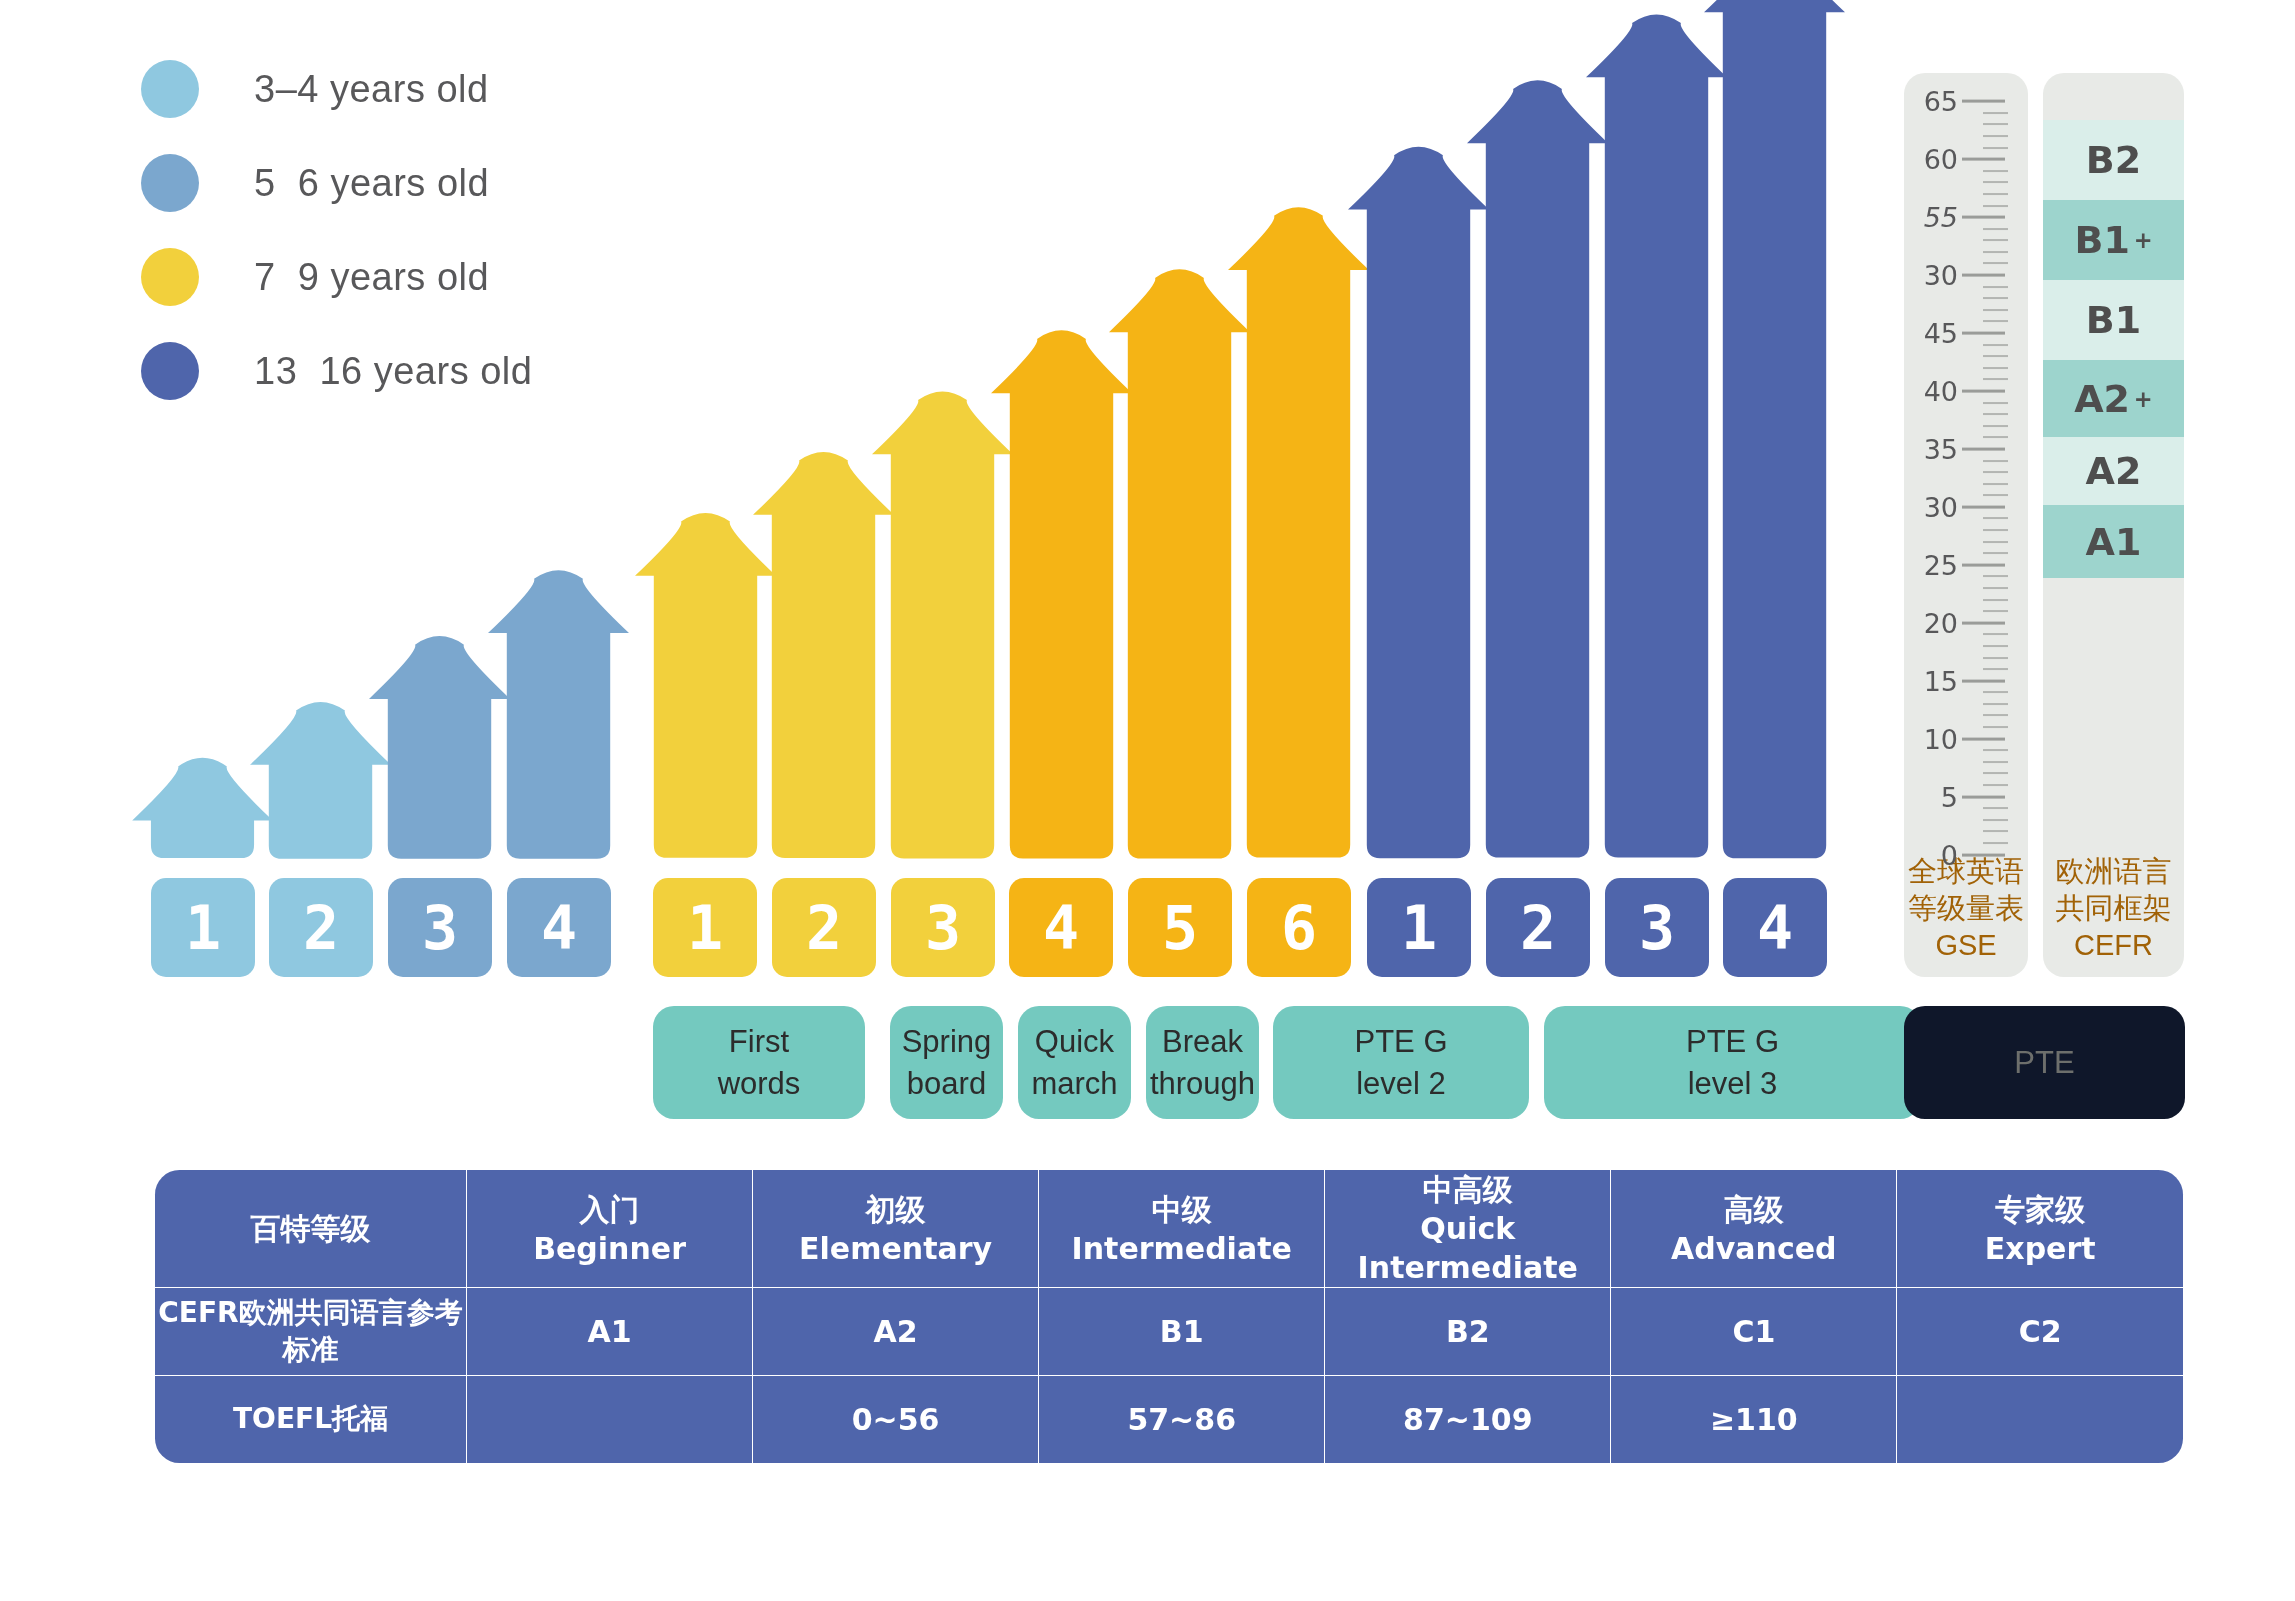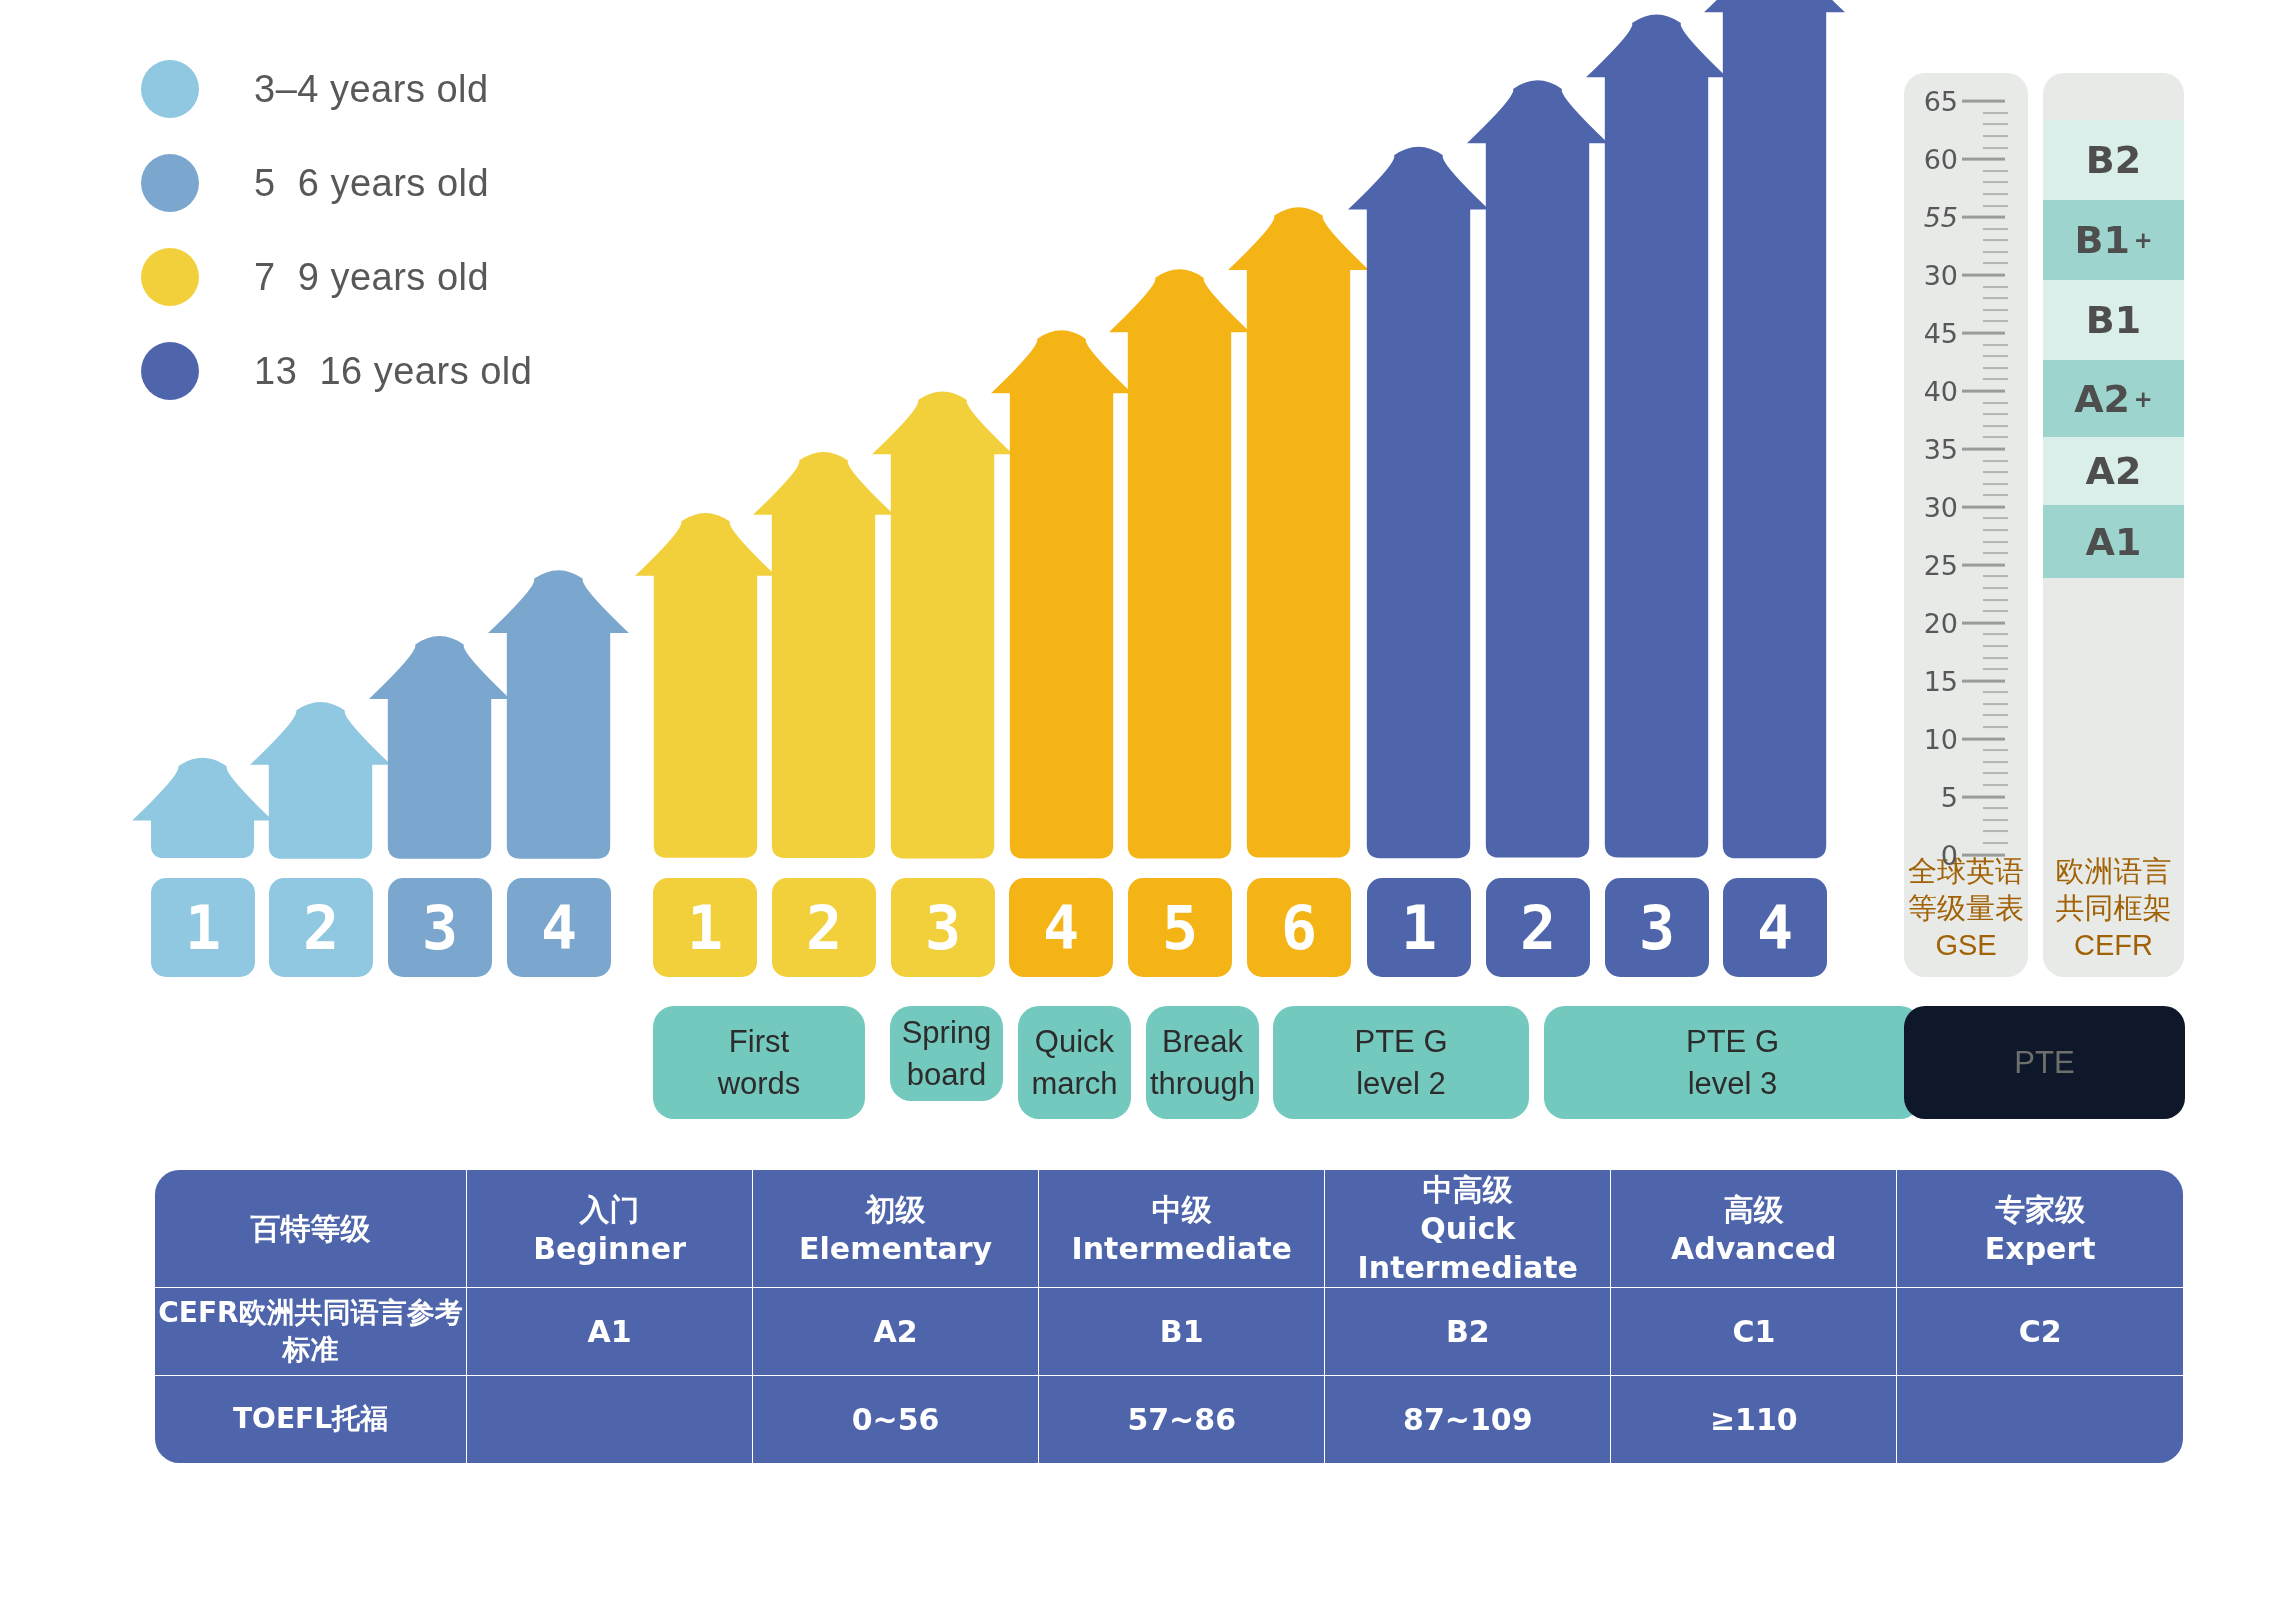--- a/index.html
+++ b/index.html
@@ -187,21 +187,21 @@
         <svg width="141" height="915" viewBox="0 0 150 972">
           <path d="M 20 972 L 20 86 L 20 72 L 0 72 Q 53 21.599999999999998 49 14.3 Q 75 -4 101 14.3 Q 97 21.599999999999998 150 72 L 130 72 L 130 958 Q 130 972 116 972 L 34 972 Q 20 972 20 958 Z" fill="#4f65ab"></path>
         </svg>
       </div>
       <div class="badge" style="left: 1723px; top: 878px; width: 104px; height: 99px; background: rgb(79, 101, 171);">4</div>
     </div>
 
   <div id="courses">
       <div class="course-box" style="left: 653px; top: 1006px; width: 212px; height: 113px; white-space: pre-line;">First
 words</div>
-      <div class="course-box" style="left: 890px; top: 1006px; width: 113px; height: 95px; white-space: pre-line;">Spring
+      <div class="course-box" style="left: 890px; top: 1006px; width: 113px; height: 113px; white-space: pre-line;">Spring
 board</div>
       <div class="course-box" style="left: 1018px; top: 1006px; width: 113px; height: 113px; white-space: pre-line;">Quick
 march</div>
       <div class="course-box" style="left: 1146px; top: 1006px; width: 113px; height: 113px; white-space: pre-line;">Break
 through</div>
       <div class="course-box" style="left: 1273px; top: 1006px; width: 256px; height: 113px; white-space: pre-line;">PTE G
 level 2</div>
       <div class="course-box" style="left: 1544px; top: 1006px; width: 377px; height: 113px; white-space: pre-line;">PTE G
 level 3</div>
       <div class="course-box grey" style="left: 1904px; top: 1006px; width: 281px; height: 113px; white-space: pre-line;">PTE</div>

